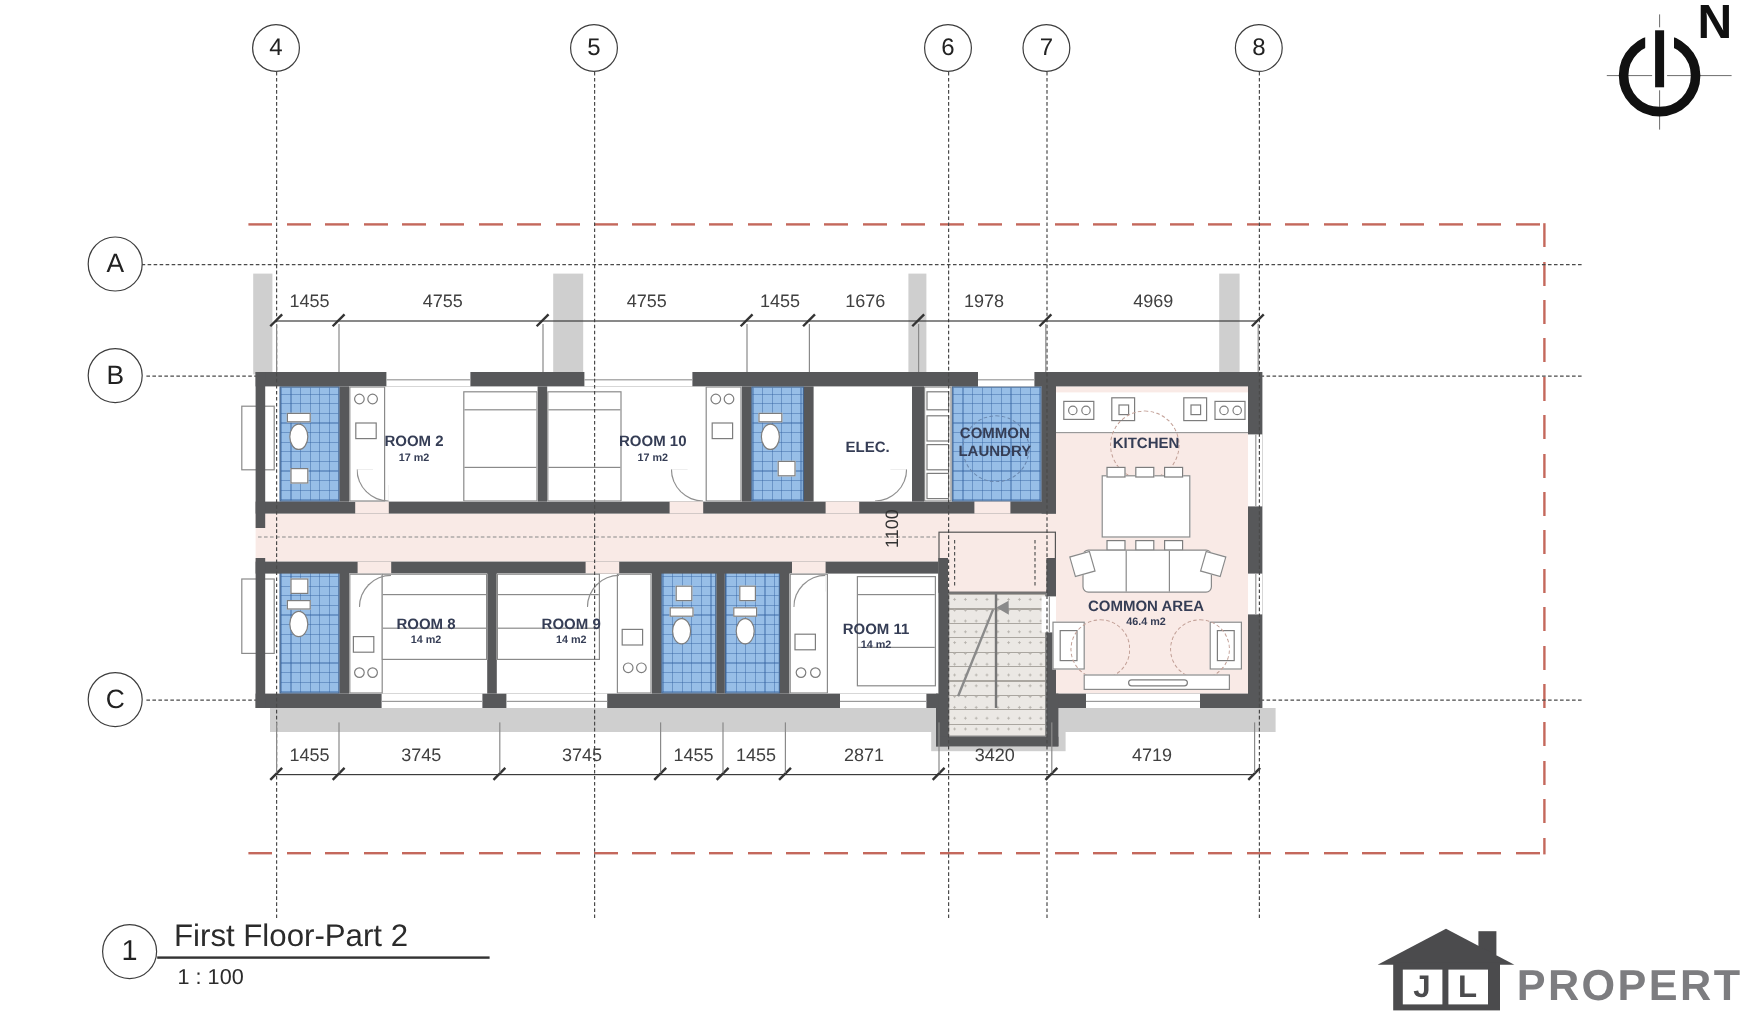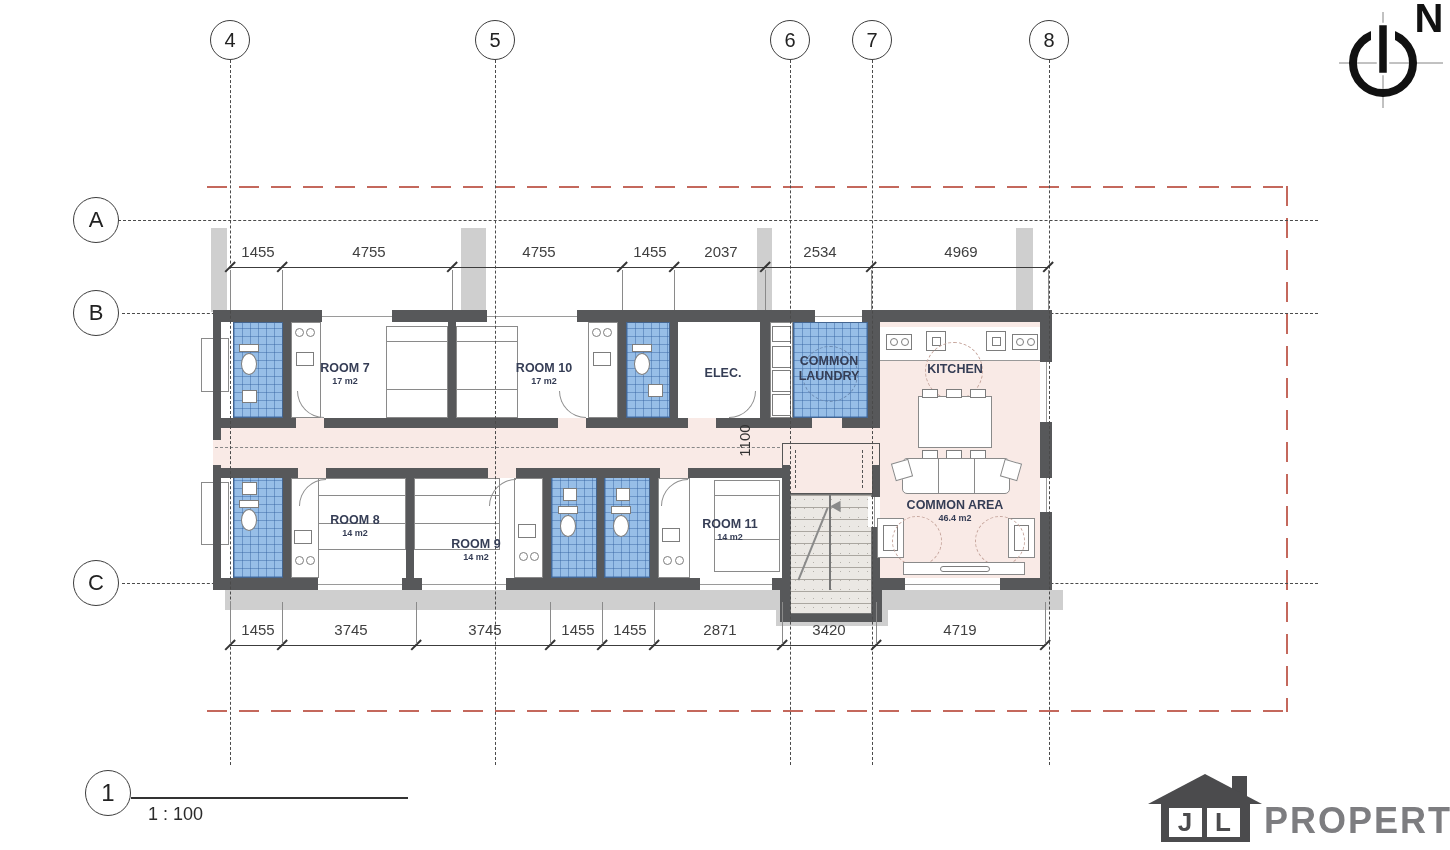--- a/index.html
+++ b/index.html
@@ -306,58 +306,58 @@
     </div>
   <div class="bubble side" style="left:73px;top:560px;">
       <span>C</span>
     </div>
 
   <div class="dim-line" style="left:230px;top:267px;width:818px;"></div>
   <div class="dim-label" style="left:226px;top:243px;">1455</div>
   <div class="dim-label" style="left:337px;top:243px;">4755</div>
   <div class="dim-label" style="left:507px;top:243px;">4755</div>
   <div class="dim-label" style="left:618px;top:243px;">1455</div>
-  <div class="dim-label" style="left:689px;top:243px;">2037</div>
-  <div class="dim-label" style="left:788px;top:243px;">2534</div>
+  <div class="dim-label" style="left:689px;top:243px;">1676</div>
+  <div class="dim-label" style="left:788px;top:243px;">1978</div>
   <div class="dim-label" style="left:929px;top:243px;">4969</div>
 
   <div class="dim-line" style="left:230px;top:645px;width:815px;"></div>
   <div class="dim-label" style="left:226px;top:621px;">1455</div>
   <div class="dim-label" style="left:319px;top:621px;">3745</div>
   <div class="dim-label" style="left:453px;top:621px;">3745</div>
   <div class="dim-label" style="left:546px;top:621px;">1455</div>
   <div class="dim-label" style="left:598px;top:621px;">1455</div>
   <div class="dim-label" style="left:688px;top:621px;">2871</div>
   <div class="dim-label" style="left:797px;top:621px;">3420</div>
   <div class="dim-label" style="left:928px;top:621px;">4719</div>
 
   <div class="label-1100" style="left:716px;top:432px;">1100</div>
 
   <div class="room-label" style="left:300px;top:361px;width:90px;">
-    <div>ROOM 7</div>
+    <div>ROOM 2</div>
       <div class="room-area">17 m2</div>
   </div>
   <div class="room-label" style="left:499px;top:361px;width:90px;">
     <div>ROOM 10</div>
       <div class="room-area">17 m2</div>
   </div>
   <div class="room-label" style="left:678px;top:366px;width:90px;">
     <div>ELEC.</div>
   </div>
   <div class="room-label" style="left:794px;top:354px;width:70px;">
     <div>COMMON LAUNDRY</div>
   </div>
   <div class="room-label" style="left:910px;top:362px;width:90px;">
     <div>KITCHEN</div>
   </div>
   <div class="room-label" style="left:310px;top:513px;width:90px;">
     <div>ROOM 8</div>
       <div class="room-area">14 m2</div>
   </div>
-  <div class="room-label" style="left:431px;top:513px;width:90px;margin-top:24px;">
+  <div class="room-label" style="left:431px;top:513px;width:90px;">
     <div>ROOM 9</div>
       <div class="room-area">14 m2</div>
   </div>
   <div class="room-label" style="left:685px;top:517px;width:90px;">
     <div>ROOM 11</div>
       <div class="room-area">14 m2</div>
   </div>
   <div class="room-label" style="left:905px;top:498px;width:100px;">
     <div>COMMON AREA</div>
       <div class="room-area">46.4 m2</div>
@@ -368,20 +368,21 @@
     <line x1="46" y1="12" x2="46" y2="108" stroke="#666" stroke-width="0.8"></line>
     <circle cx="46" cy="63" r="30" fill="none" stroke="#111" stroke-width="8"></circle>
     <rect x="34" y="24" width="24" height="16" fill="#fff"></rect>
     <rect x="41" y="24" width="10" height="50" fill="#111" stroke="#fff" stroke-width="2.5"></rect>
     <text x="92" y="32" font-size="40" font-weight="bold" fill="#111" text-anchor="middle" font-family="Liberation Sans, sans-serif">N</text>
   </svg>
 
   <div class="bubble side" style="left:85px;top:770px;font-size:24px;">
     <span>1</span>
   </div>
+  <div class="title-text" style="left:145px;top:764px;">First Floor-Part 2</div>
   <div class="title-line" style="left:131px;top:797px;width:277px;"></div>
   <div class="scale-text" style="left:148px;top:804px;">1 : 100</div>
 
   <div style="position:absolute;left:1148px;top:768px;width:300px;height:78px;">
     <svg width="120" height="76" viewBox="0 0 120 76" style="position:absolute;left:0;top:0;">
       <rect x="84" y="8" width="15" height="20" fill="#4b4b4d"></rect>
       <polygon points="0,36 57,6 114,36" fill="#4b4b4d"></polygon>
       <rect x="13" y="34" width="89" height="40" fill="#4b4b4d"></rect>
       <rect x="21" y="40" width="33" height="29" fill="#fff"></rect>
       <rect x="59" y="40" width="33" height="29" fill="#fff"></rect>

